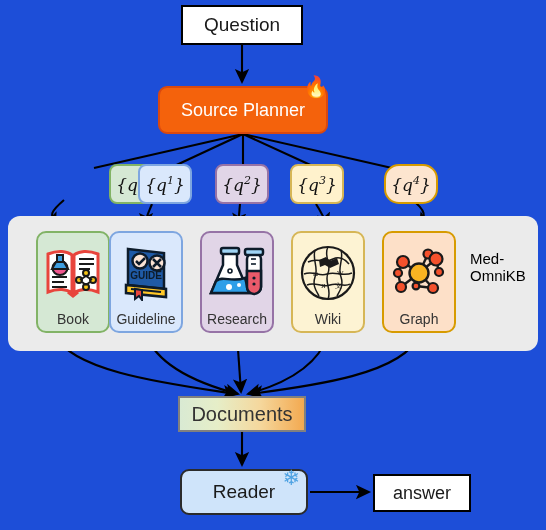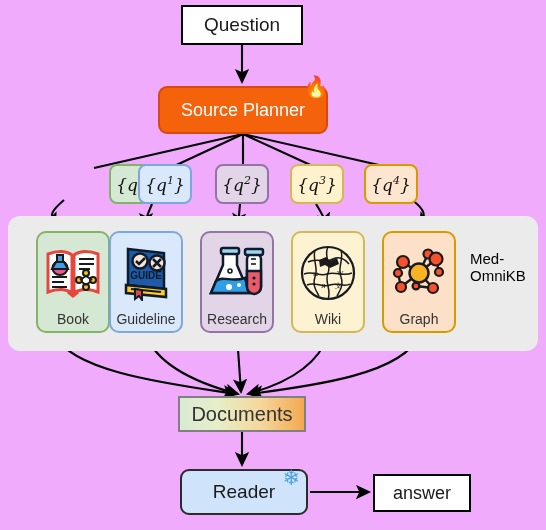--- a/index.html
+++ b/index.html
@@ -1,37 +1,37 @@
 <!DOCTYPE html>
 <html><head>
 <meta charset="utf-8">
 <style>
   html,body{margin:0;padding:0;background:#ffffff;}
   body{width:546px;height:530px;font-family:"Liberation Sans",sans-serif;overflow:hidden;}
-  #stage{position:relative;width:546px;height:530px;background:#f0abfc;}
+  #stage{position:relative;width:546px;height:530px;background:#1d4ed8;}
   .node{position:absolute;box-sizing:border-box;display:flex;align-items:center;justify-content:center;}
   svg.wires{position:absolute;left:0;top:0;width:546px;height:530px;pointer-events:none;}
 
   
   #question{left:181px;top:5px;width:122px;height:40px;border:2px solid #000;background:#fff;
             font-size:19px;color:#1a1a1a;}
   
   #planner{left:158px;top:86px;width:170px;height:48px;border:2px solid #d9480f;border-radius:9px;
            background:#f4620c;color:#fff;font-size:18px;}
   #planner .flame{position:absolute;right:-4px;top:-12px;font-size:21px;line-height:1;}
 
   
   .qchip{width:54px;height:40px;border-radius:8px;border:2px solid;font-family:"DejaVu Serif",serif;
          font-style:italic;font-size:17px;color:#111;top:164px;}
   .qchip .sup{font-size:11px;vertical-align:super;font-style:italic;}
   #q0{left:61px;background:#d5e8d4;border-color:#82b366;margin-left:48px;}
   #q1{left:138px;background:#dae8fc;border-color:#7ea6e0;}
   #q2{left:215px;background:#e1d5e7;border-color:#9673a6;}
   #q3{left:290px;background:#fff2cc;border-color:#d6b656;}
-  #q4{left:364px;background:#fde5cf;border-color:#d79b00;}
+  #q4{left:384px;background:#fde5cf;border-color:#d79b00;border-radius:15px;}
 
   
   #kbpanel{position:absolute;left:8px;top:216px;width:530px;height:135px;background:#ebebeb;border-radius:12px;}
   #kblabel{position:absolute;left:470px;top:250px;width:74px;font-weight:normal;font-size:15px;color:#000;
            line-height:1.15;text-align:left;display:block;}
 
   .kbbox{width:74px;height:102px;border-radius:10px;border:2px solid;top:231px;
          flex-direction:column;justify-content:flex-end;padding-bottom:4px;}
   .kbbox .ic{position:absolute;top:6px;left:0;right:0;height:68px;display:flex;align-items:center;justify-content:center;}
   .kbbox .cap{font-size:14px;color:#333;position:relative;z-index:2;}

